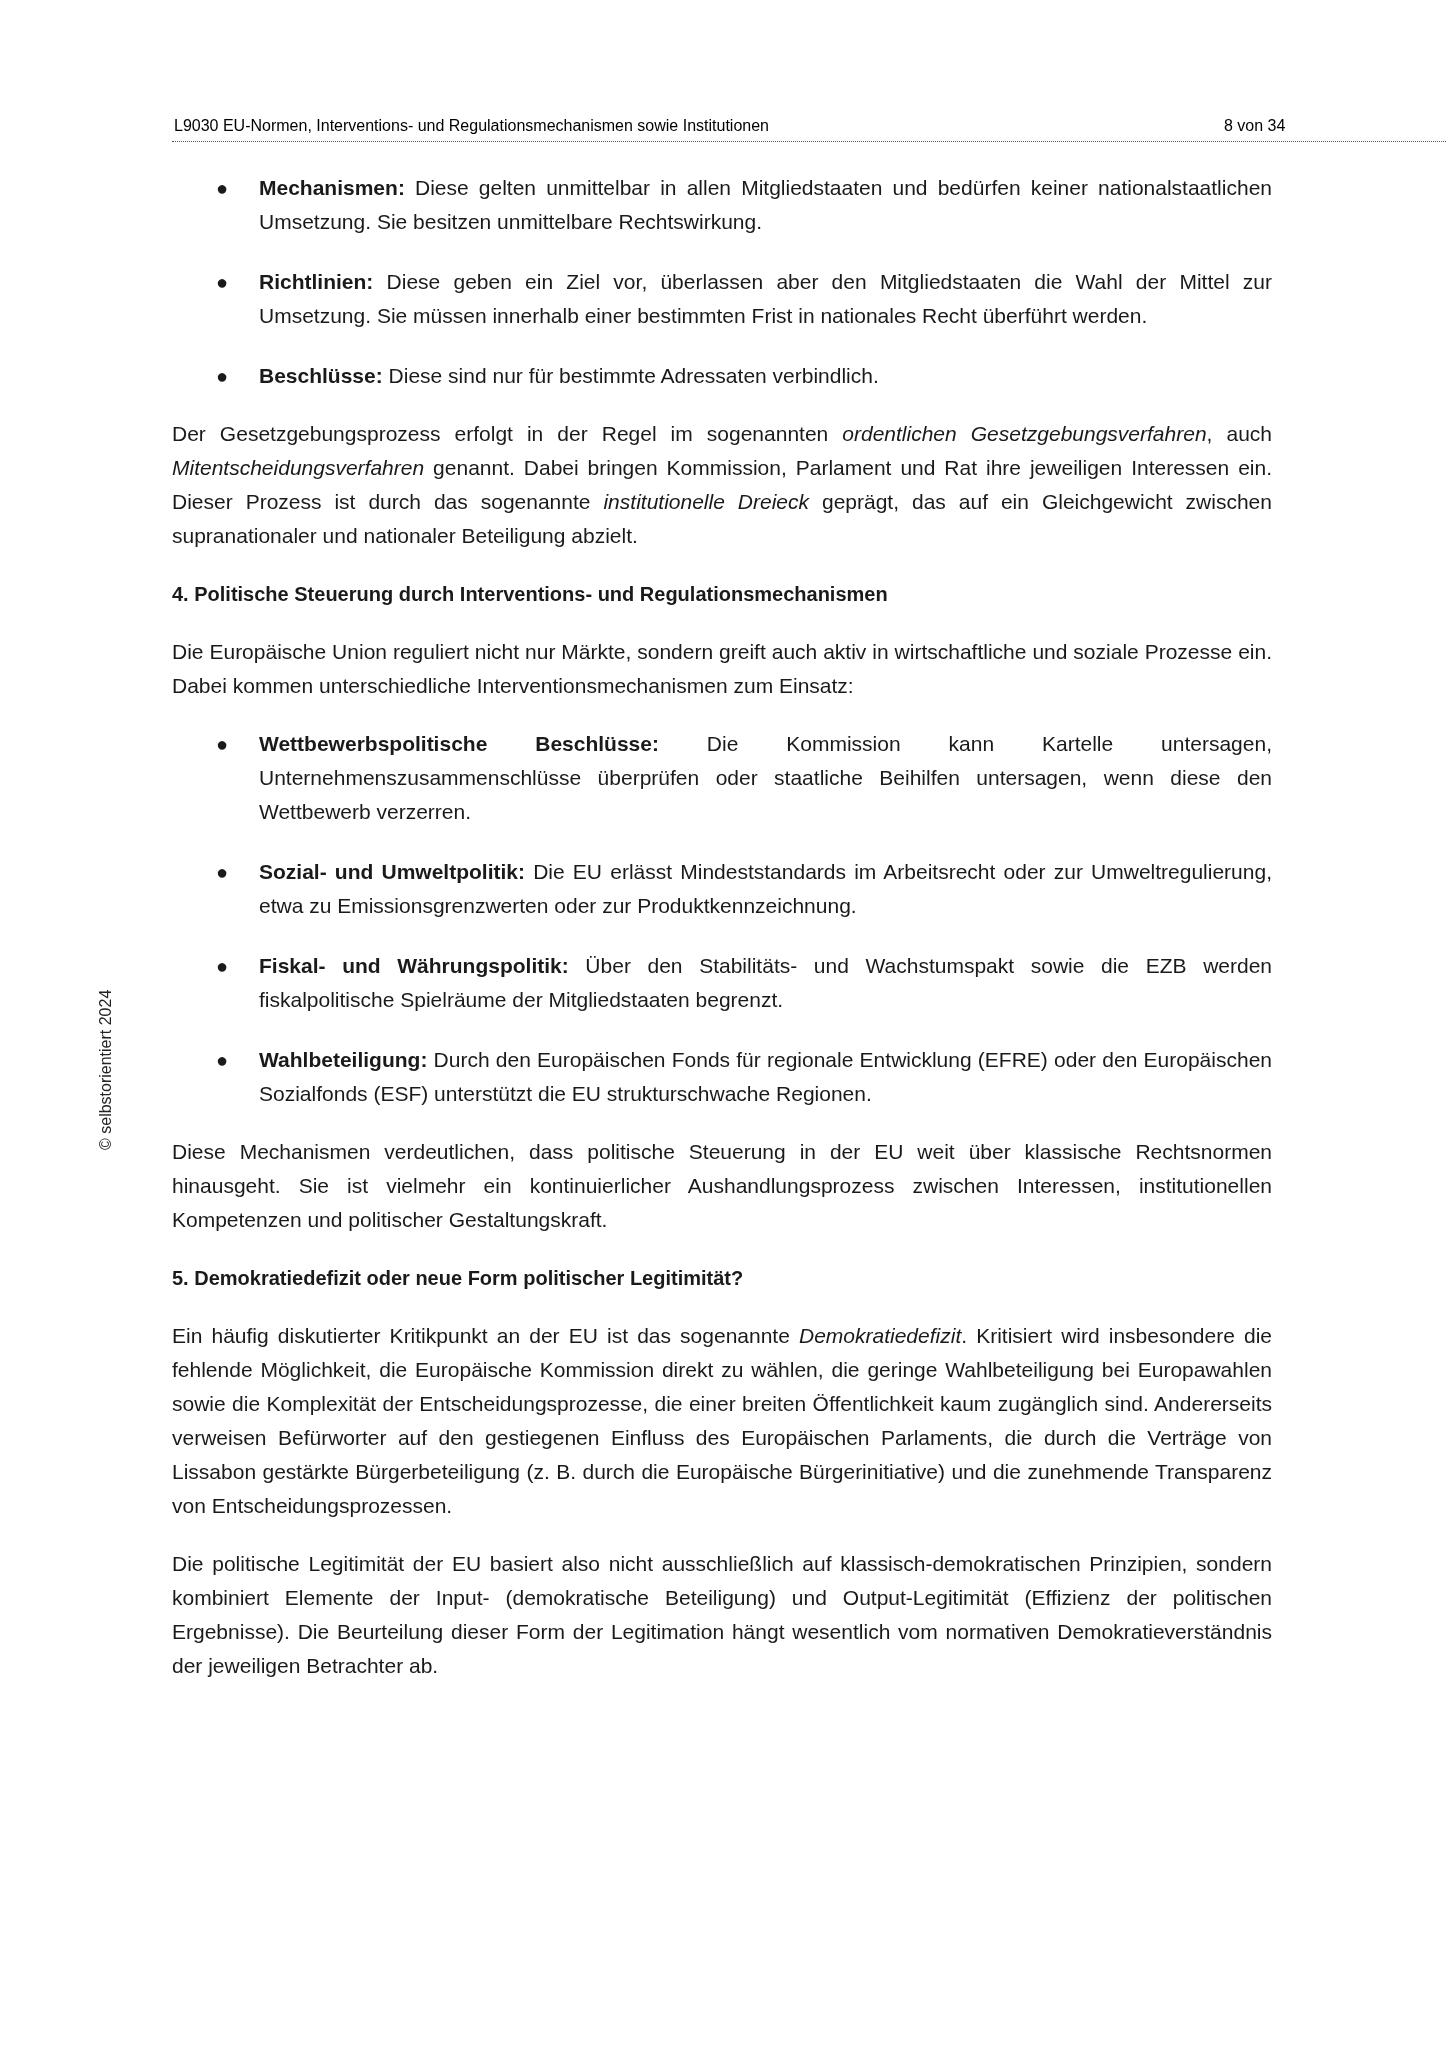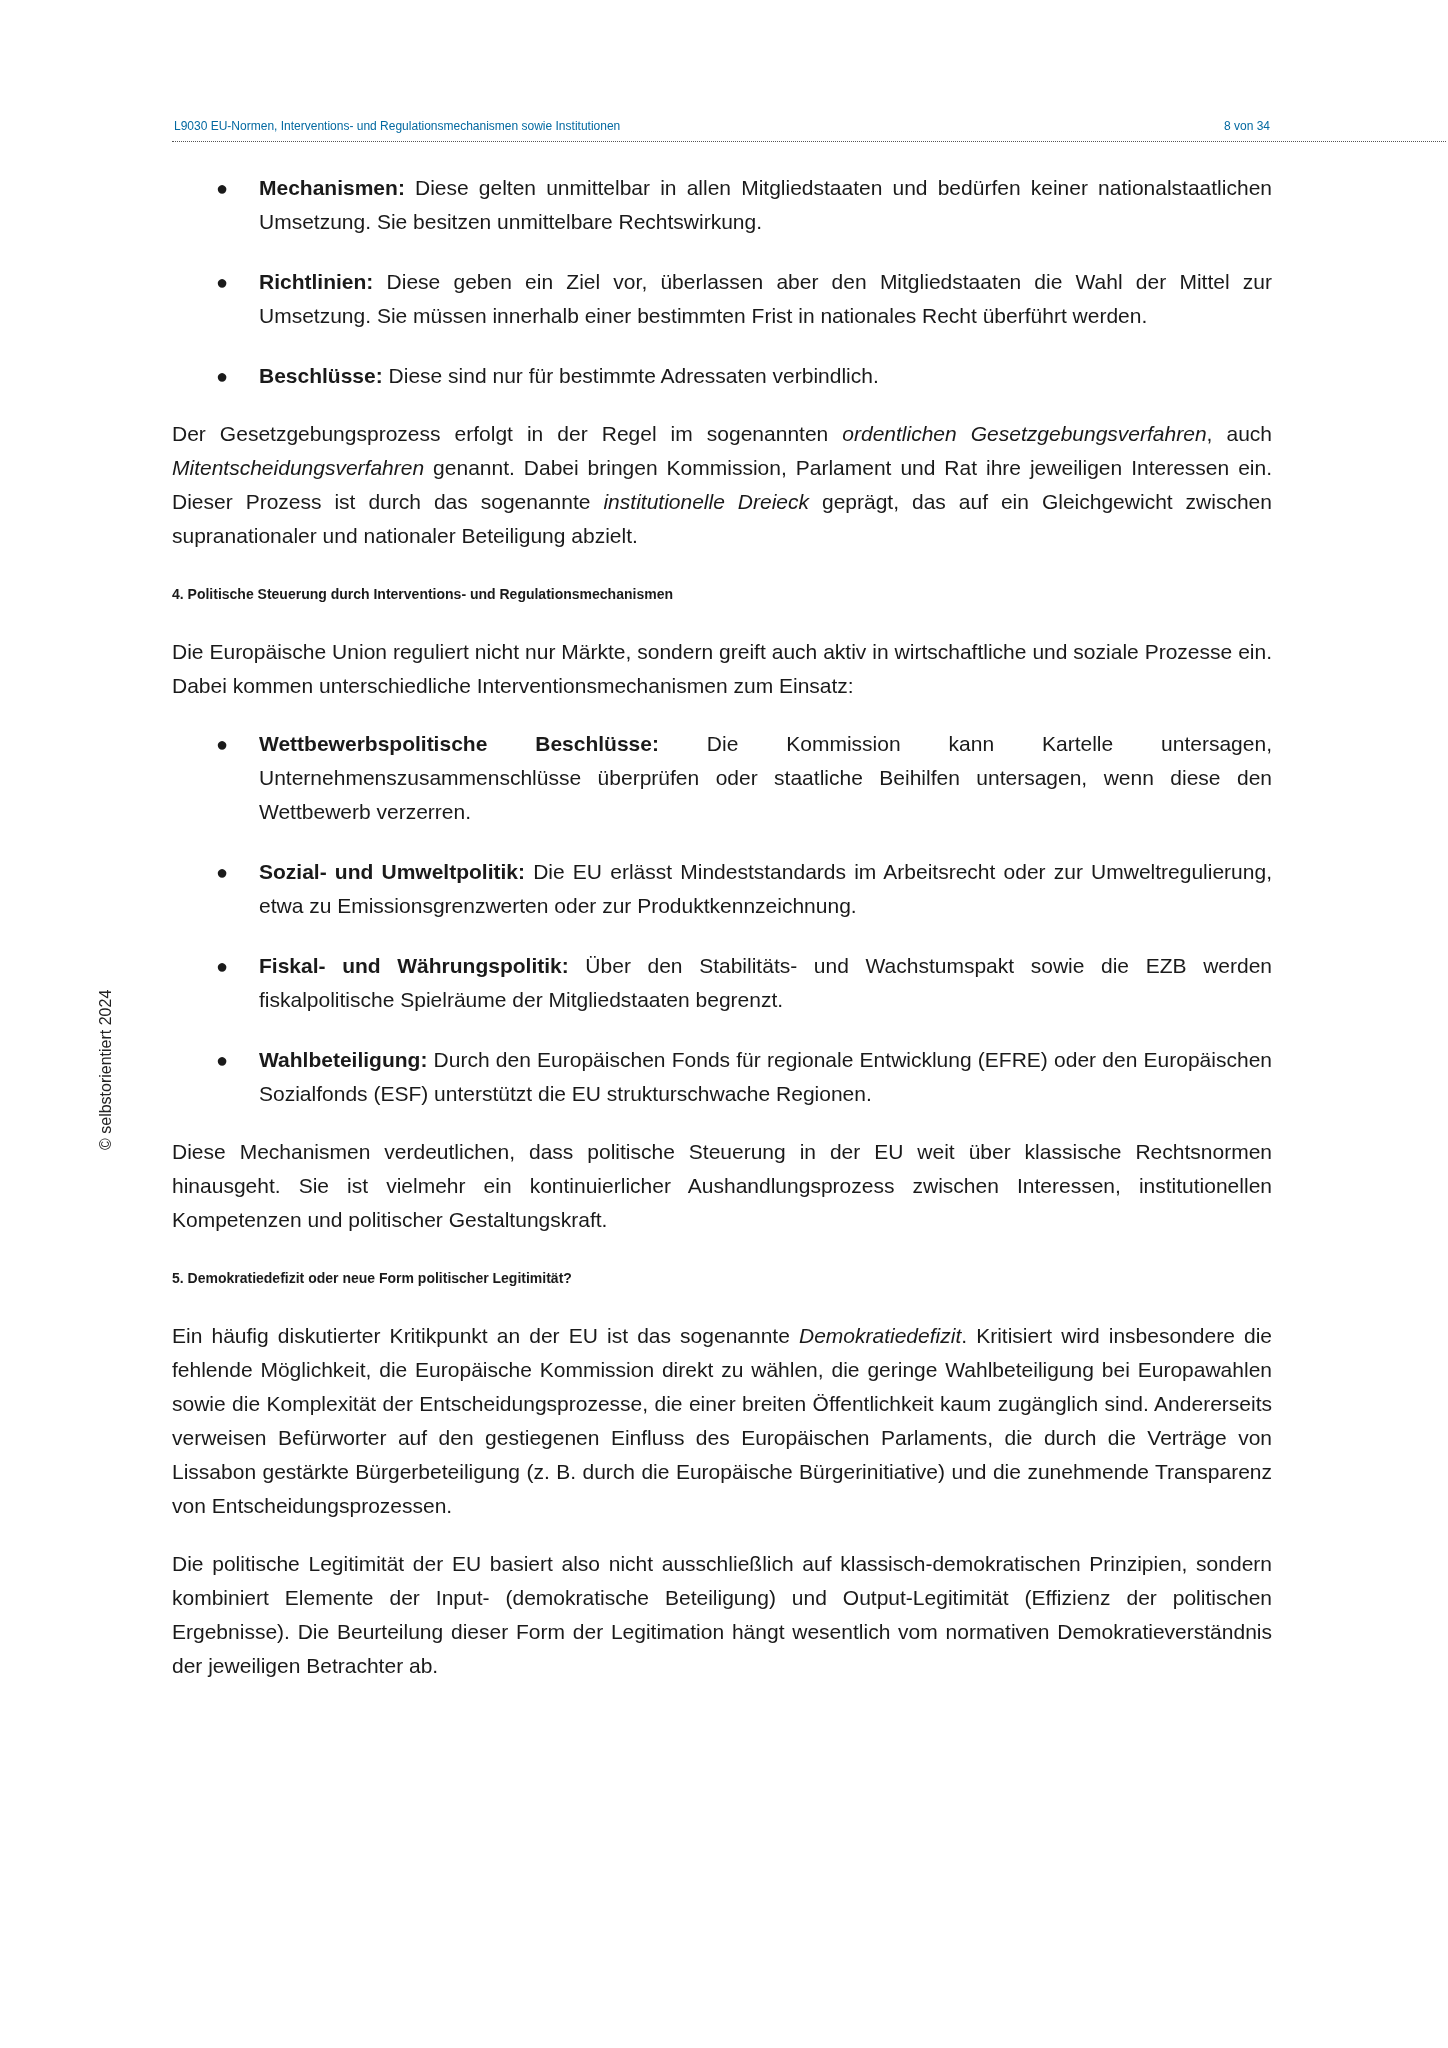--- a/index.html
+++ b/index.html
@@ -15,23 +15,23 @@
       font-family: "Liberation Sans", "DejaVu Sans", sans-serif;
       color: #1a1a1a;
     }
     .page-header {
       position: absolute;
       left: 172px;
       top: 115px;
       width: 1274px;
       height: 26px;
       border-bottom: 1px dotted #555;
-      font-size: 12px;
+      font-size: 16px;
       line-height: 20px;
-      color: #0369a1;
+      color: #000000;
     }
     .page-header .title {
       position: absolute;
       left: 2px;
       top: 1px;
     }
     .page-header .pageno {
       position: absolute;
       left: 1052px;
       top: 1px;
@@ -52,21 +52,21 @@
       top: 171px;
       width: 1100px;
       font-size: 21px;
       line-height: 34px;
     }
     .content p {
       margin: 0 0 24px 0;
       text-align: justify;
     }
     .content h2 {
-      font-size: 14px;
+      font-size: 20px;
       font-weight: bold;
       margin: 0 0 24px 0;
       line-height: 34px;
     }
     ul.bullets {
       list-style: none;
       margin: 0 0 24px 0;
       padding: 0;
     }
     ul.bullets li {

